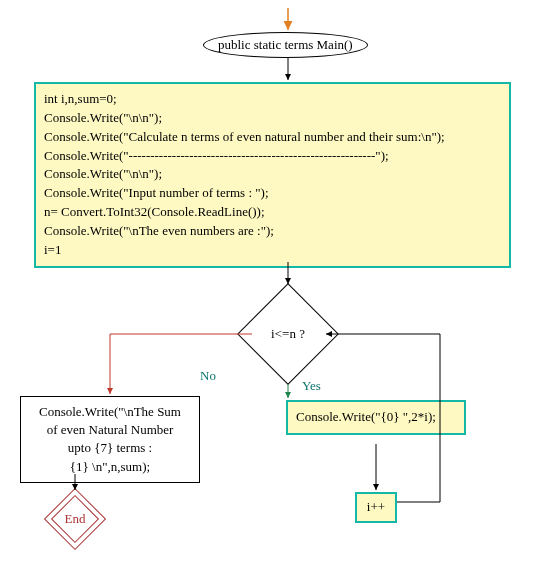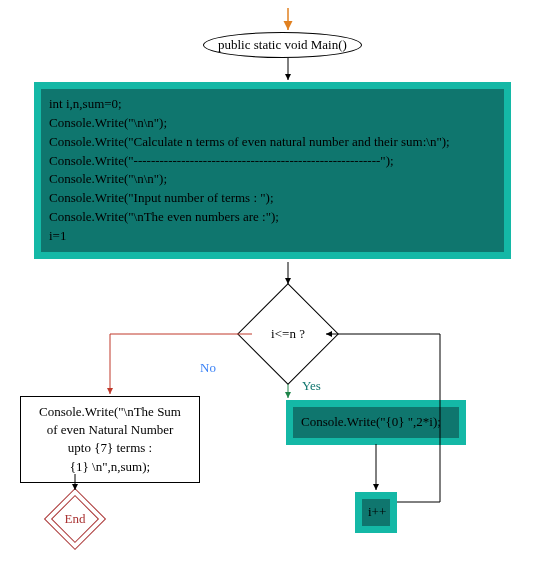--- a/index.html
+++ b/index.html
@@ -16,22 +16,22 @@
   }
   .node { position: absolute; }
   .ellipse {
     border: 1px solid #000;
     border-radius: 50%;
     padding: 4px 14px;
     background: #fff;
     white-space: nowrap;
   }
   .box {
-    border: 7px solid #14b8a6;
-    background: #0f766e;
+    border: 2px solid #14b8a6;
+    background: #fef9c3;
     padding: 6px 8px;
     line-height: 1.45;
   }
   .box2 {
     border: 1px solid #000;
     background: #fff;
     padding: 6px 8px;
     line-height: 1.4;
     text-align: center;
   }
@@ -74,30 +74,31 @@
   }
   .edge-label {
     position: absolute;
     font-size: 13px;
   }
 </style>
 </head>
 <body>
 
 <div class="node" style="left:203px; top:32px;">
-  <div class="ellipse">public static void Main()</div>
+  <div class="ellipse">public static terms Main()</div>
 </div>
 
 <div class="node box" style="left:34px; top:82px; width:477px;">
   <div>int i,n,sum=0;</div>
   <div>Console.Write("\n\n");</div>
   <div>Console.Write("Calculate n terms of even natural number and their sum:\n");</div>
   <div>Console.Write("---------------------------------------------------------");</div>
   <div>Console.Write("\n\n");</div>
   <div>Console.Write("Input number of terms : ");</div>
+  <div>n= Convert.ToInt32(Console.ReadLine());</div>
   <div>Console.Write("\nThe even numbers are :");</div>
   <div>i=1</div>
 </div>
 
 <div class="diamond-wrap" style="left:252px; top:298px;text-align:center;">
   <div class="diamond"></div>
   <div class="diamond-label" style="left:36px; top:36px;">i&lt;=n ?</div>
 </div>
 
 <div class="node box" style="left:286px; top:400px; width:180px;">
@@ -115,21 +116,21 @@
   <div>{1} \n",n,sum);</div>
 </div>
 
 <div class="node" style="left:53px; top:497px;">
   <div class="end-outer">
     <div class="end-inner"></div>
   </div>
   <div class="end-label" style="left:22px; top:22px;">End</div>
 </div>
 
-<div class="edge-label" style="left:200px; top:360px; color:#3b82f6;">No</div>
+<div class="edge-label" style="left:200px; top:368px; color:#0f766e;">No</div>
 <div class="edge-label" style="left:302px; top:378px; color:#0f766e;">Yes</div>
 
 <svg class="arrows">
   <defs>
     <marker id="ah-black" markerWidth="8" markerHeight="8" refX="6" refY="3" orient="auto">
       <path d="M0,0 L6,3 L0,6 Z" fill="#000"></path>
     </marker>
     <marker id="ah-orange" markerWidth="8" markerHeight="8" refX="6" refY="3" orient="auto">
       <path d="M0,0 L6,3 L0,6 Z" fill="#e08020"></path>
     </marker>

